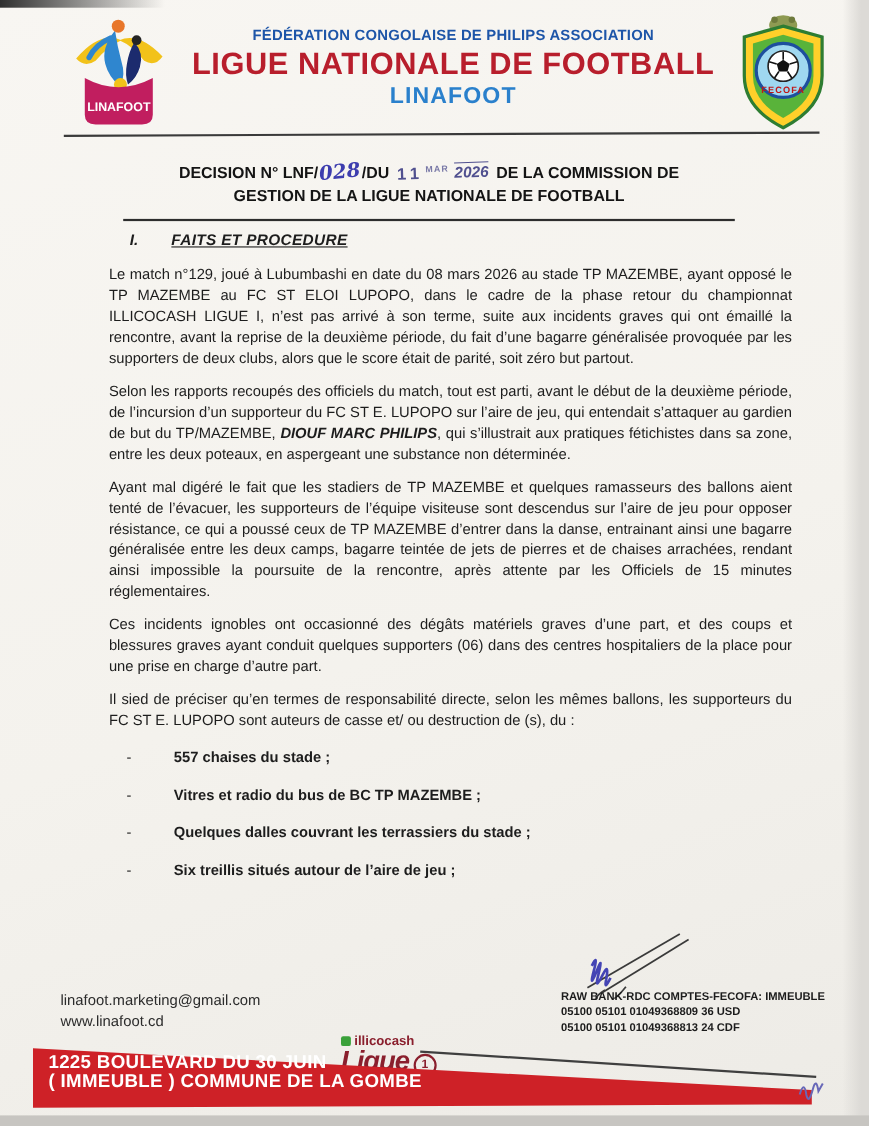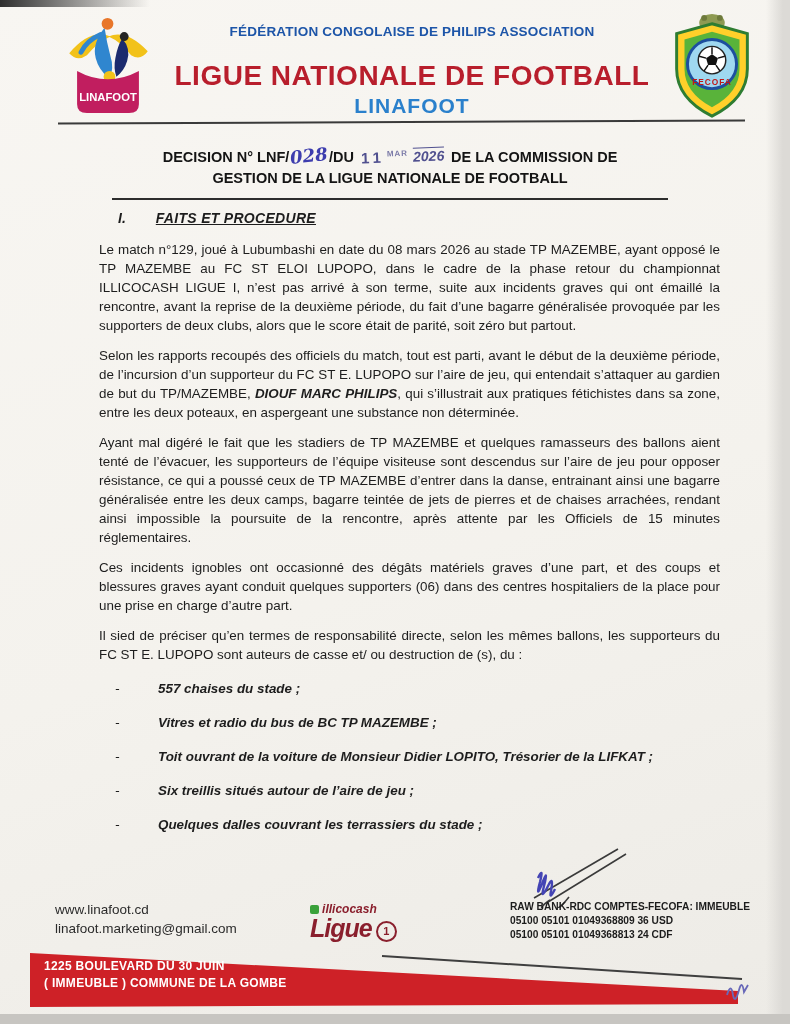--- a/index.html
+++ b/index.html
@@ -11,21 +11,21 @@
         background:linear-gradient(90deg,#2f2f2f,rgba(47,47,47,0));}
   .strip-bottom{position:absolute;bottom:0;left:0;right:0;height:10px;background:#c7c5c1;}
   .strip-right{position:absolute;top:0;right:0;width:24px;height:100%;
         background:linear-gradient(90deg,rgba(216,214,210,0),#dcdad6 70%);}
   
   .header{position:absolute;top:12px;left:52px;right:26px;display:flex;align-items:flex-start;}
   .logo-left{width:112px;height:106px;flex:0 0 auto;}
   .logo-right{width:104px;height:110px;flex:0 0 auto;}
   .header-text{flex:1;text-align:center;padding-top:12px;}
   .fed-line{font-size:13.5px;font-weight:700;color:#1d55a8;letter-spacing:.2px;}
-  .league-line{font-size:28px;font-weight:800;color:#b81e2c;letter-spacing:.5px;margin-top:21px;}
+  .league-line{font-size:28px;font-weight:800;color:#b81e2c;letter-spacing:.5px;margin-top:3px;}
   .linafoot-line{font-size:21px;font-weight:800;color:#2a80cc;letter-spacing:1px;margin-top:2px;}
   .header-rule{position:absolute;top:121px;left:58px;right:45px;border-top:2.5px solid #3a3a3a;
         transform:rotate(-.25deg);}
   
   .title-block{position:absolute;top:143px;left:112px;right:122px;text-align:center;
         font-weight:700;font-size:14.5px;line-height:21px;color:#141414;
         padding-bottom:9px;border-bottom:2px solid #2d2d2d;}
   .hand-number{display:inline-block;font-family:"DejaVu Serif",serif;font-style:italic;
         font-weight:600;font-size:18px;color:#3d3dae;transform:rotate(-6deg);margin:0 1px;}
   .stamp{display:inline-block;color:#50508f;transform:rotate(-2deg);margin:0 7px;white-space:nowrap;}
@@ -34,44 +34,44 @@
   .stamp-year{font-size:14px;font-weight:700;font-style:italic;margin-left:5px;text-decoration:overline;}
   
   .content{position:absolute;top:209px;left:83px;right:70px;font-size:13.4px;
         line-height:19px;text-align:justify;}
   .section-head{font-style:italic;font-weight:700;font-size:14px;margin:0 0 12px 35px;}
   .section-head .num{margin-right:30px;}
   .section-head .txt{text-decoration:underline;letter-spacing:.3px;}
   .content p{margin:0 0 11px 16px;}
   .person{font-weight:800;font-style:italic;}
   ul.damages{list-style:none;margin:15px 0 0 0;padding:0;}
-  ul.damages li{position:relative;padding-left:75px;font-weight:700;font-style:italic;
+  ul.damages li{position:relative;padding-left:75px;font-weight:700;
         margin-bottom:14px;line-height:20px;text-align:left;}
   ul.damages li::before{content:"-";position:absolute;left:32px;top:0;font-weight:400;}
   
   .signature{position:absolute;left:520px;top:840px;width:130px;height:68px;}
   .paraph{position:absolute;left:724px;top:978px;width:26px;height:22px;}
   
   .footer{position:absolute;top:900px;left:55px;right:28px;display:flex;
         justify-content:space-between;align-items:flex-start;}
   .footer-left{font-size:13.5px;color:#2b2b2b;line-height:19px;}
   .sponsor{margin-left:-40px;padding-top:2px;}
-  .sponsor-top{font-size:12px;font-weight:700;font-style:italic;color:#8a1f2d;}
+  .sponsor-top{font-size:12px;font-weight:700;color:#8a1f2d;margin-top:37px;}
   .sponsor-dot{display:inline-block;width:9px;height:9px;background:#3aa13a;border-radius:2px;
         margin-right:3px;vertical-align:-1px;}
   .sponsor-bottom{font-size:25px;font-weight:800;font-style:italic;color:#8a1f2d;
         letter-spacing:-1px;line-height:24px;}
   .sponsor-one{display:inline-block;width:17px;height:17px;border:2.5px solid #8a1f2d;
         border-radius:50%;font-size:11px;line-height:17px;text-align:center;font-style:normal;
         letter-spacing:0;margin-left:4px;vertical-align:2px;}
   .footer-right{width:252px;font-size:10.2px;font-weight:700;color:#1c1c1c;line-height:14px;}
   
   .band-svg{position:absolute;left:30px;top:950px;width:732px;height:62px;}
   .band-text{position:absolute;left:44px;top:958px;color:#fff;font-weight:700;
-        font-size:12px;line-height:16.5px;letter-spacing:.3px;}
+        font-size:17px;line-height:16.5px;letter-spacing:.3px;}
 </style>
 </head>
 <body>
 
 <div class="page">
 
   <div class="smudge-top"></div>
 
   <div class="header">
     <svg class="logo-left" viewBox="0 0 95 108">
@@ -123,37 +123,36 @@
 
     <p><span>Selon les rapports recoupés des officiels du match, tout est parti, avant le début de la deuxième période, de l’incursion d’un supporteur du FC ST E. LUPOPO sur l’aire de jeu, qui entendait s’attaquer au gardien de but du TP/MAZEMBE, </span><span class="person">DIOUF MARC PHILIPS</span><span>, qui s’illustrait aux pratiques fétichistes dans sa zone, entre les deux poteaux, en aspergeant une substance non déterminée.</span></p>
 
     <p>Ayant mal digéré le fait que les stadiers de TP MAZEMBE et quelques ramasseurs des ballons aient tenté de l’évacuer, les supporteurs de l’équipe visiteuse sont descendus sur l’aire de jeu pour opposer résistance, ce qui a poussé ceux de TP MAZEMBE d’entrer dans la danse, entrainant ainsi une bagarre généralisée entre les deux camps, bagarre teintée de jets de pierres et de chaises arrachées,  rendant ainsi impossible la poursuite de la rencontre, après attente par les Officiels de 15 minutes réglementaires.</p>
     <p>Ces incidents ignobles ont occasionné des dégâts matériels graves d’une part, et des coups et blessures graves ayant conduit quelques supporters (06) dans des centres hospitaliers de la place pour une prise en charge d’autre part.</p>
     <p>Il sied de préciser qu’en termes de responsabilité directe, selon les mêmes ballons, les supporteurs du FC ST E. LUPOPO sont auteurs de casse et/ ou destruction de (s), du :</p>
 
     <ul class="damages">
       <li>557 chaises du stade ;</li>
       <li>Vitres et radio du bus de BC TP MAZEMBE ;</li>
-      <li>Toit ouvrant de la voiture de Monsieur Didier LOPITO, Trésorier de la LIFKAT ;</li>
+      <li>Quelques dalles couvrant les terrassiers du stade ;</li>
       <li>Six treillis situés autour de l’aire de jeu ;</li>
-      <li>Quelques dalles couvrant les terrassiers du stade ;</li>
     </ul>
   </div>
 
   <svg class="signature" viewBox="0 0 130 68">
     <path d="M14,58 L98,9" stroke="#3a3a3a" stroke-width="1.6" fill="none"></path>
     <path d="M28,62 L106,14" stroke="#3a3a3a" stroke-width="1.6" fill="none"></path>
     <path d="M30,60 q-14,9 -5,12 q11,2 24,-15" stroke="#3a3a3a" stroke-width="1.6" fill="none"></path>
     <path d="M18,38 q6,-12 2,4 q-5,18 2,2 q7,-18 2,2 q-4,16 4,0 q6,-12 3,5 q-2,10 4,-2" stroke="#4444b4" stroke-width="2.4" fill="none"></path>
   </svg>
 
   <div class="footer">
     <div class="footer-left">
+      <div>linafoot.marketing@gmail.com</div>
       <div>www.linafoot.cd</div>
-      <div>linafoot.marketing@gmail.com</div>
     </div>
     <div class="sponsor">
       <div class="sponsor-top"><span class="sponsor-dot"></span><span>illicocash</span></div>
       <div class="sponsor-bottom"><span>Ligue</span><span class="sponsor-one">1</span></div>
     </div>
     <div class="footer-right">
       <div>RAW BANK-RDC COMPTES-FECOFA: IMMEUBLE</div>
       <div>05100 05101 01049368809 36 USD</div>
       <div>05100 05101 01049368813 24 CDF</div>
     </div>

